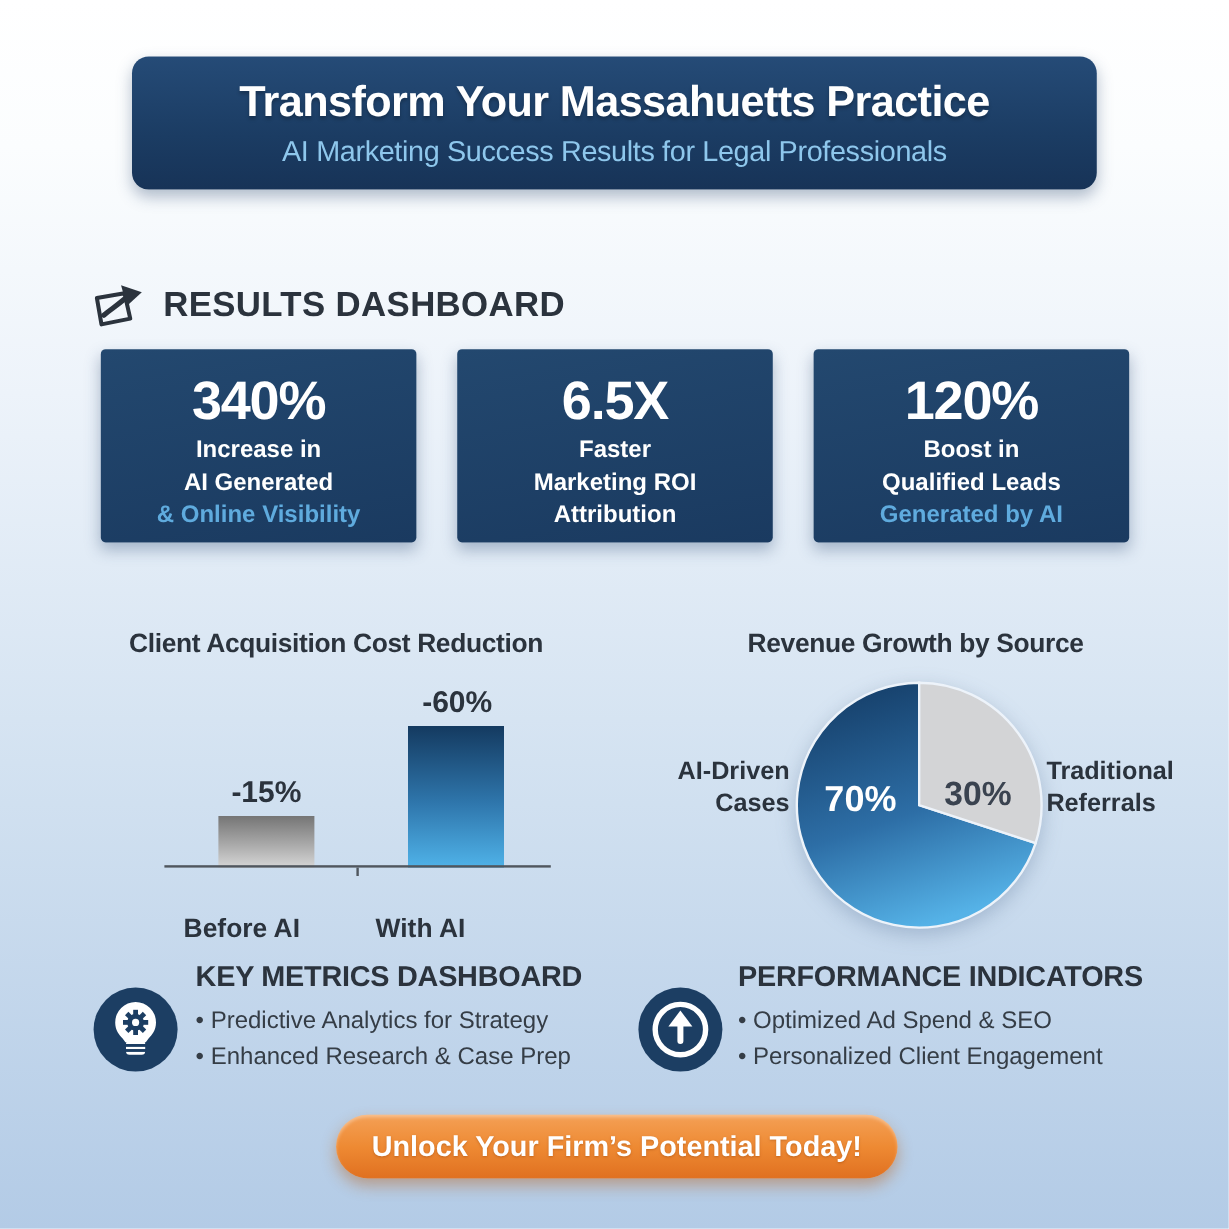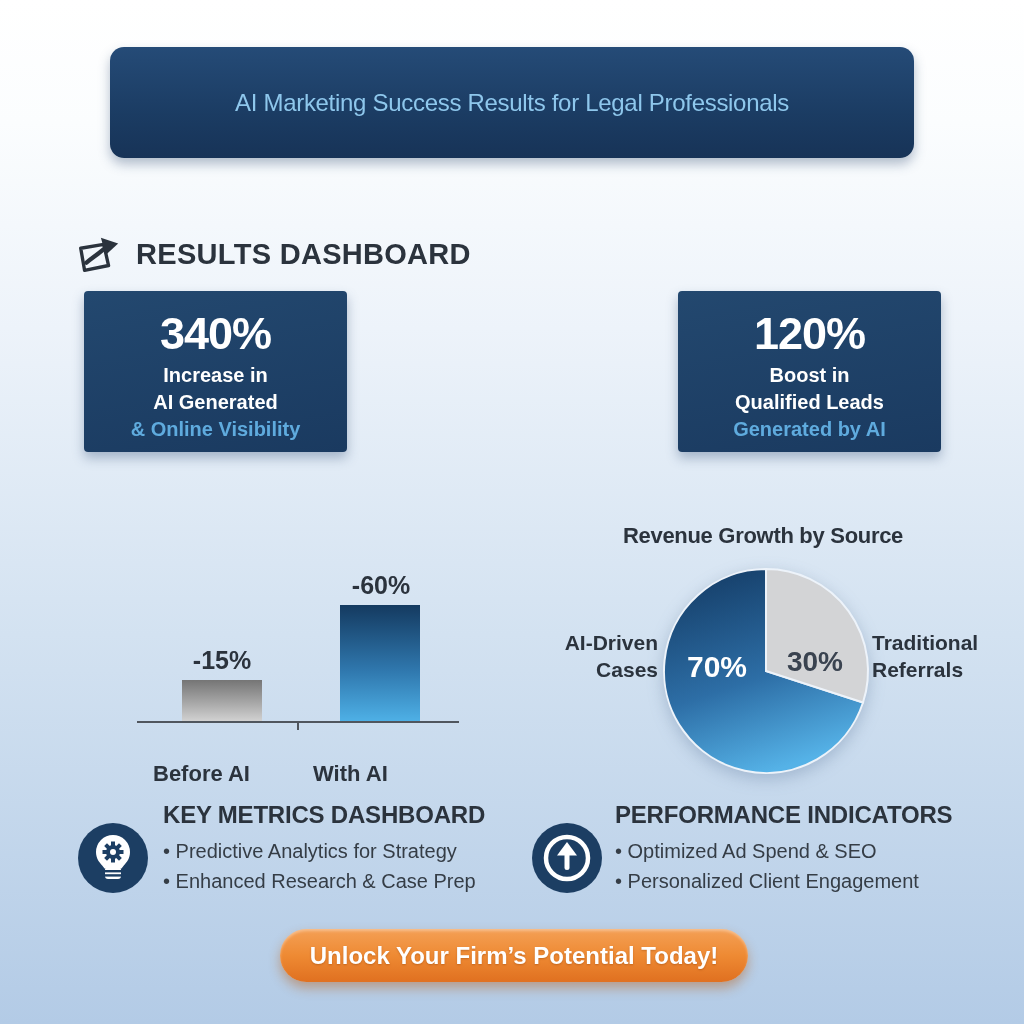--- a/index.html
+++ b/index.html
@@ -72,47 +72,56 @@
     text-align:center;line-height:53px;font-size:24px;font-weight:700;color:#ffffff;
     cursor:pointer;text-shadow:0 1px 2px rgba(120,50,0,.35);
   }
 </style>
 </head>
 <body>
 
 <div class="canvas">
 
   <div class="header">
+    <div class="header-title">Transform Your Massahuetts Practice</div>
     <div class="header-subtitle">AI Marketing Success Results for Legal Professionals</div>
   </div>
 
   <div class="dash-header">
     <svg class="dash-icon" viewBox="0 0 50 46">
       <path d="M7 17 L31 13 L36 35 L11 40 Z" fill="none" stroke="#2b333d" stroke-width="3.5" stroke-linejoin="round"></path>
       <path d="M13 32 C19 27 24 24 31 18" fill="none" stroke="#2b333d" stroke-width="4.5" stroke-linecap="round"></path>
       <polygon points="28 6 46 12 33 24" fill="#2b333d"></polygon>
     </svg>
     <span class="dash-label">RESULTS DASHBOARD</span>
   </div>
 
   <div class="stat-card card-0">
     <div class="stat-value">340%</div>
     <div class="stat-line">Increase in</div>
     <div class="stat-line">AI Generated</div>
     <div class="stat-line"></div>
     <div class="stat-accent">&amp; Online Visibility</div>
   </div>
+  <div class="stat-card card-1">
+    <div class="stat-value">6.5X</div>
+    <div class="stat-line">Faster</div>
+    <div class="stat-line">Marketing ROI</div>
+    <div class="stat-line">Attribution</div>
+    <div class="stat-accent"></div>
+  </div>
   <div class="stat-card card-2">
     <div class="stat-value">120%</div>
     <div class="stat-line">Boost in</div>
     <div class="stat-line">Qualified Leads</div>
     <div class="stat-line"></div>
     <div class="stat-accent">Generated by AI</div>
   </div>
 
+  <div class="bar-title">Client Acquisition Cost Reduction</div>
   <div class="bar-val bar-val-0">-15%</div>
   <div class="bar-val bar-val-1">-60%</div>
   <div class="bar bar-gray" style="height: 43px;"></div>
   <div class="bar bar-blue" style="height: 118px;"></div>
   <div class="bar-axis"></div>
   <div class="bar-tick"></div>
   <div class="bar-cat bar-cat-0">Before AI</div>
   <div class="bar-cat bar-cat-1">With AI</div>
 
   <div class="pie-title">Revenue Growth by Source</div>

